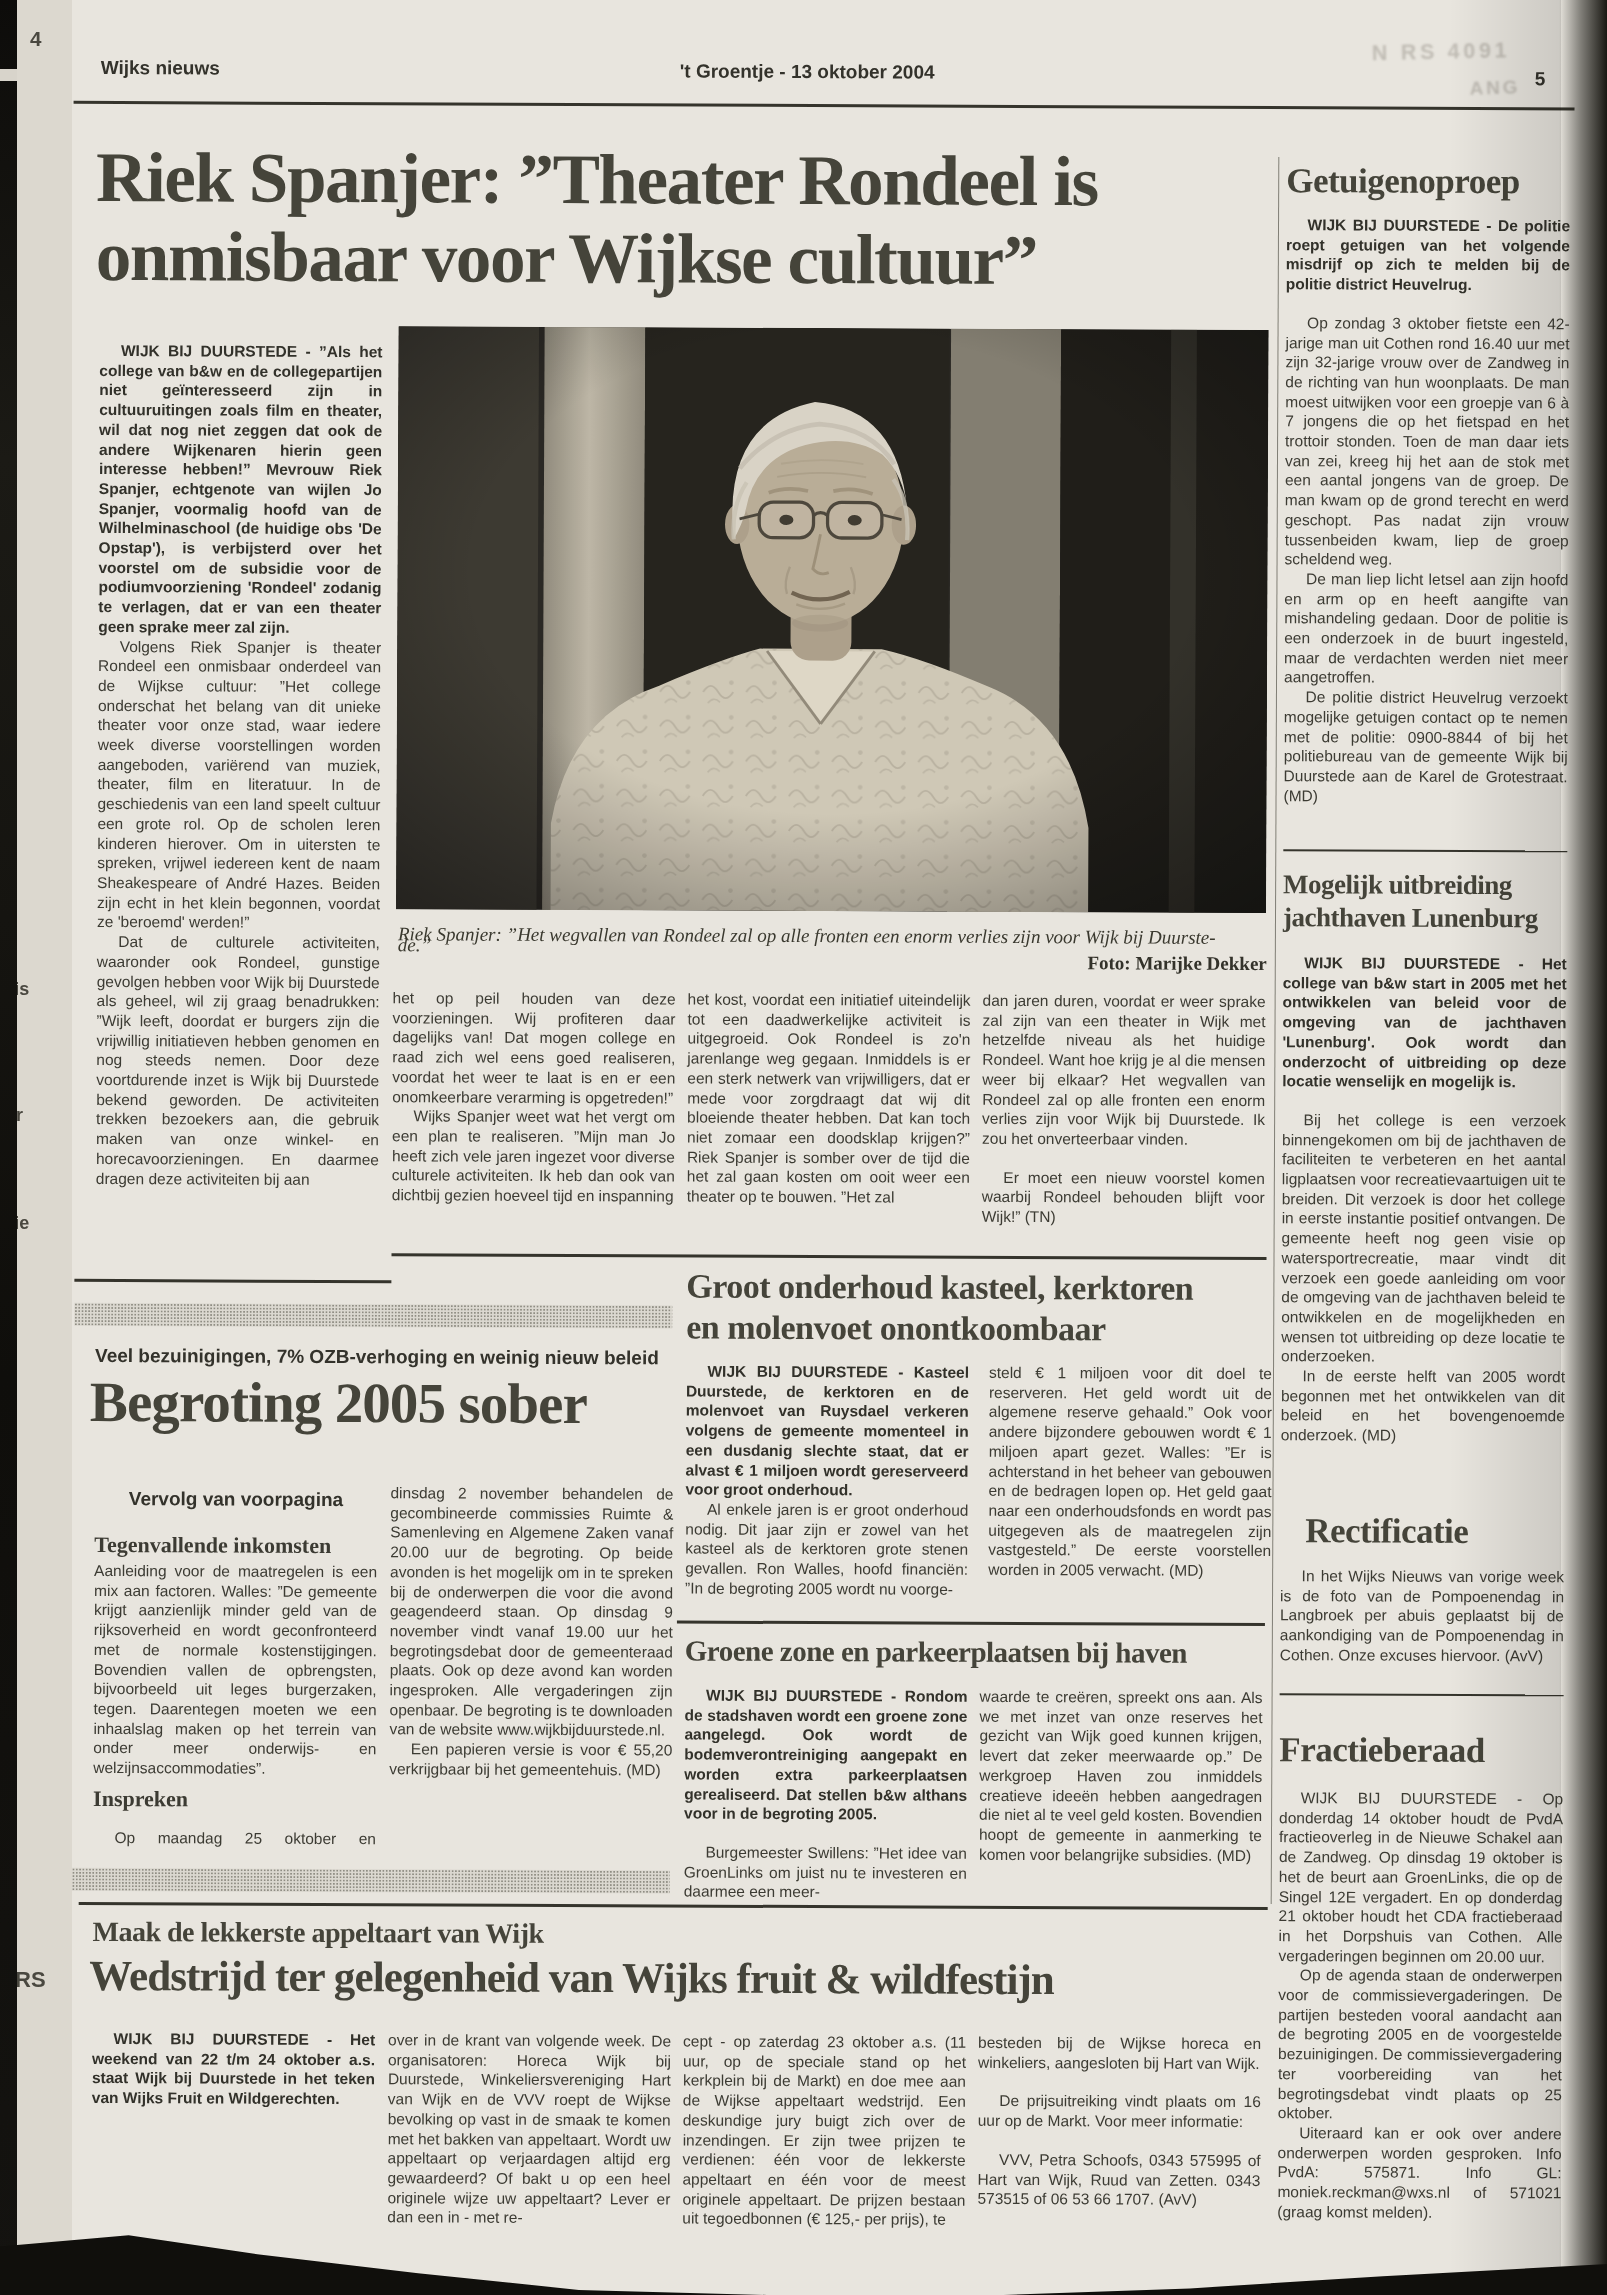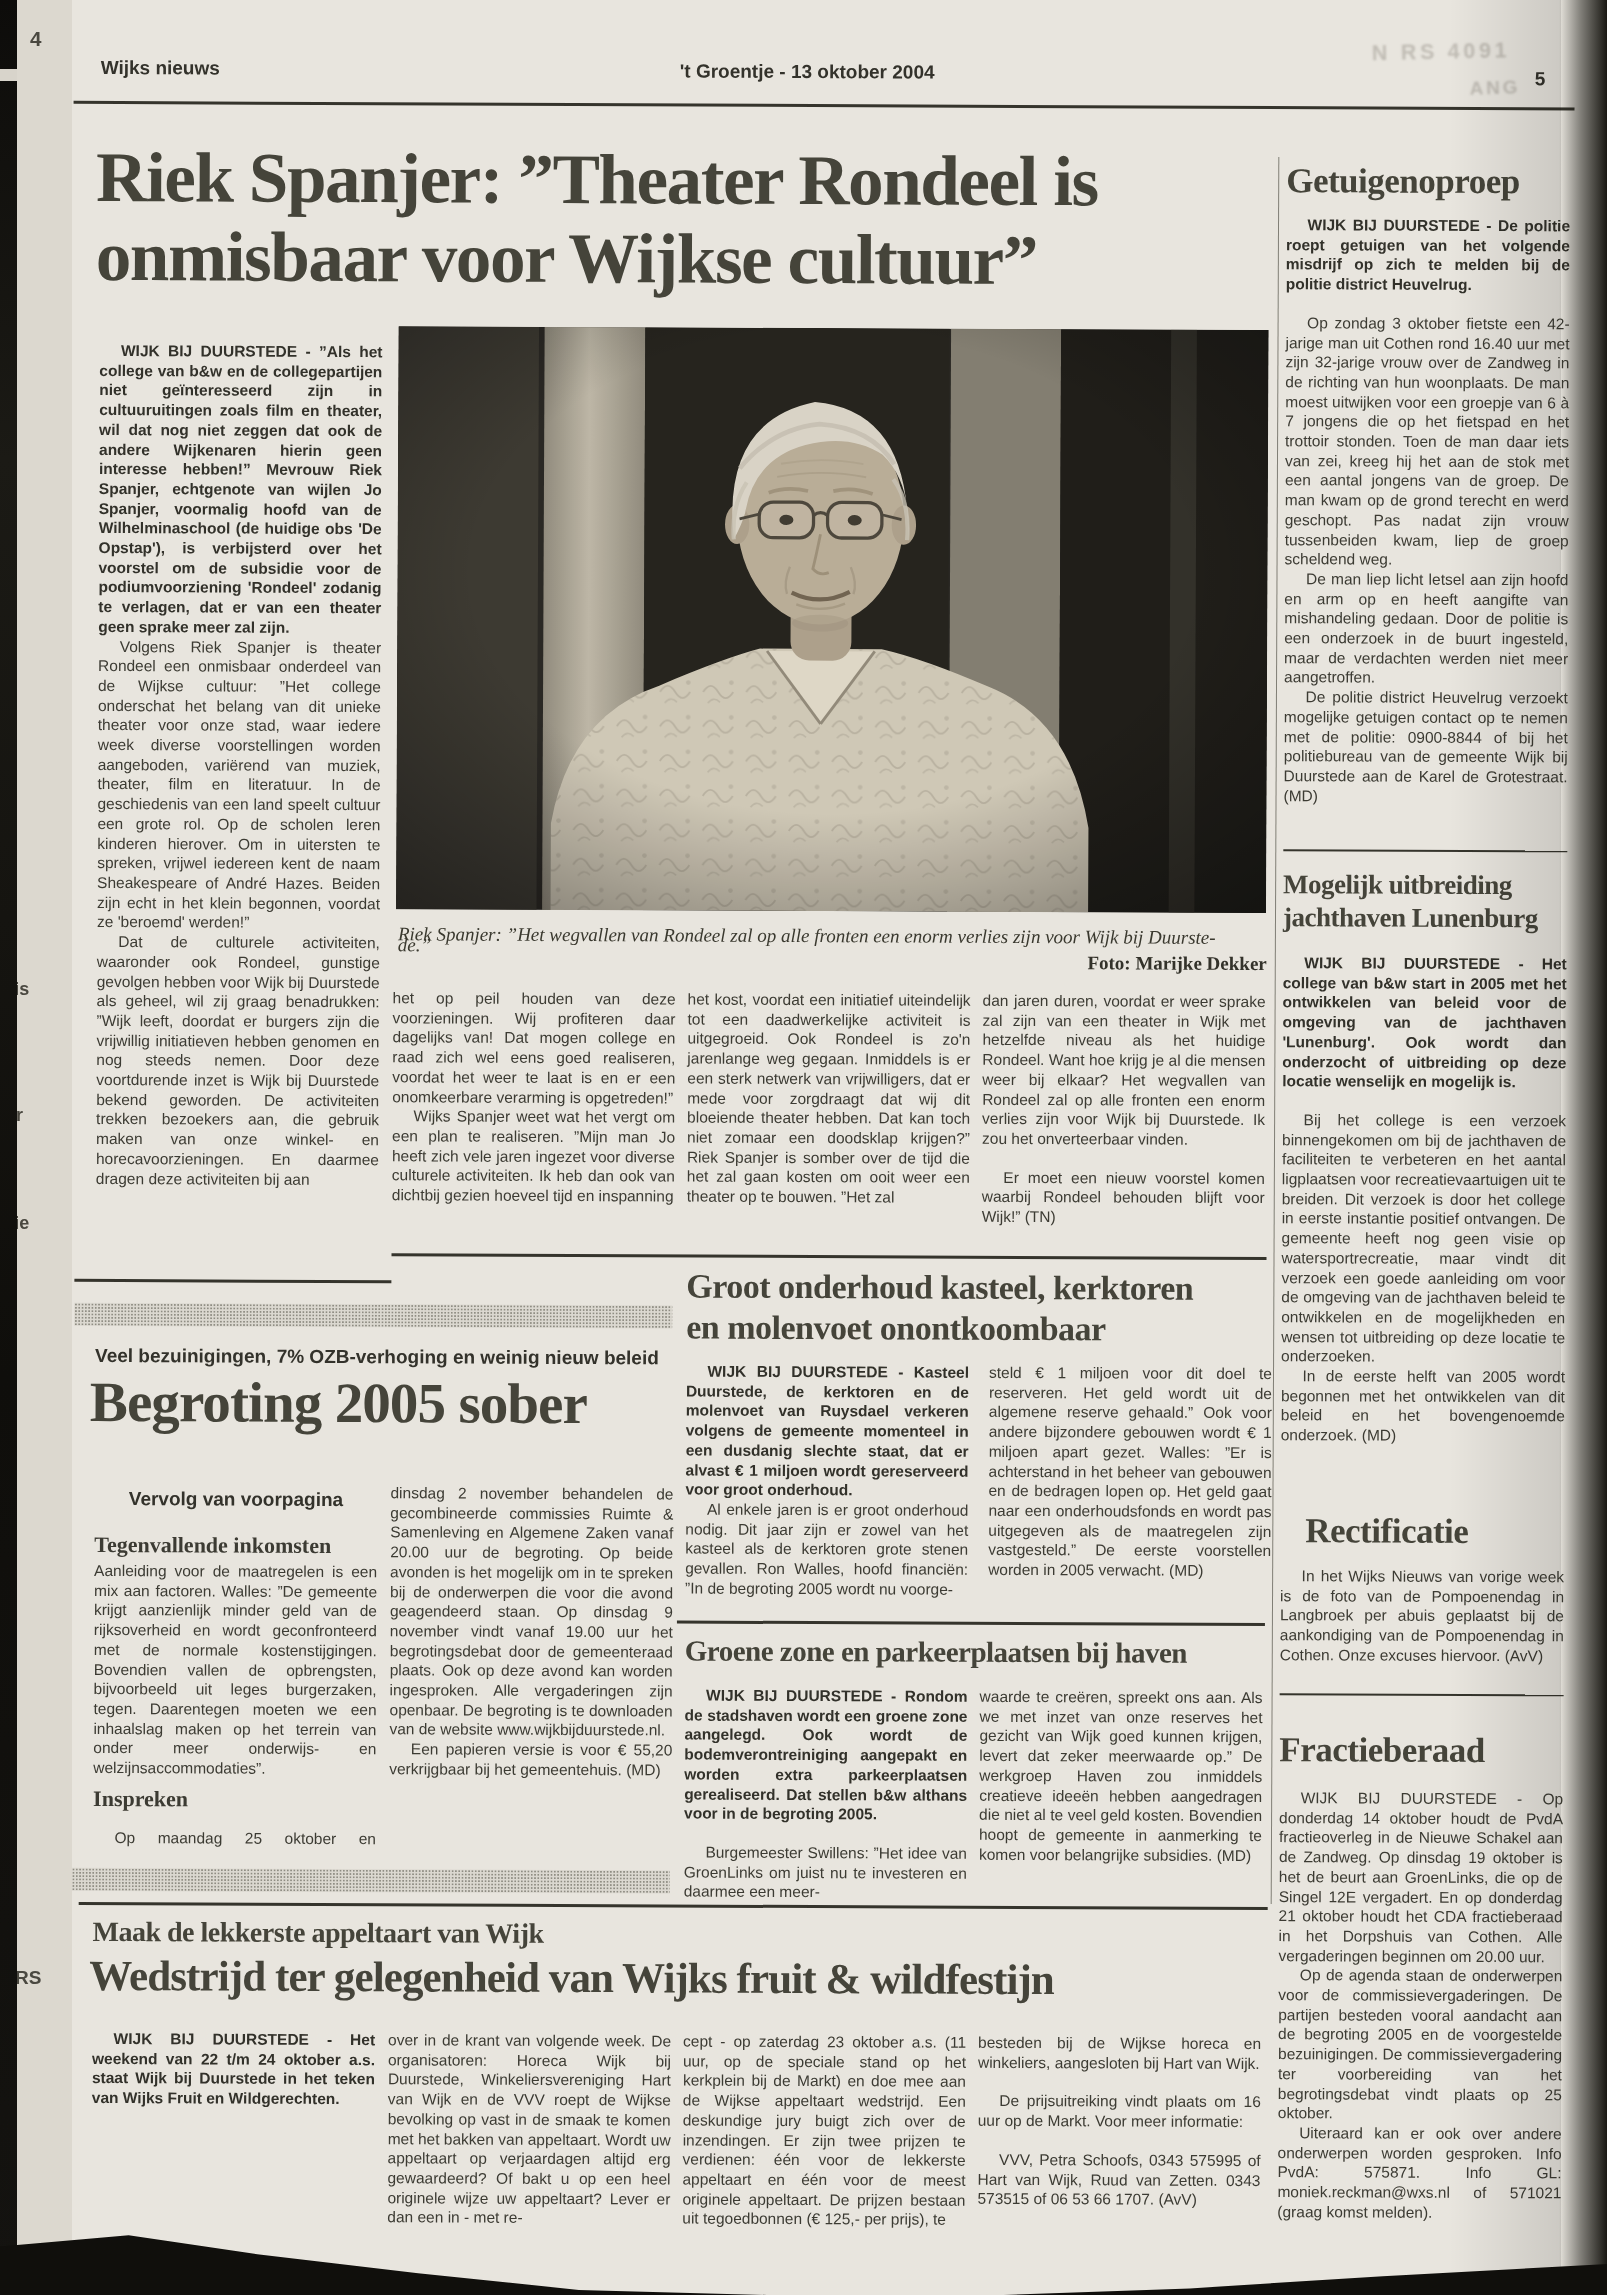--- a/index.html
+++ b/index.html
@@ -255,19 +255,19 @@
 
   </div>
 
   <div class="edge-left-bar"></div>
   <div class="notch" style="left:0;top:69px;width:17px;height:12px;"></div>
   <div class="edge-left-sliver">
     <div class="frag" style="left:13px;top:27px;font-size:20.6px;">4</div>
     <div class="frag" style="left:-2.8px;top:979px;font-size:18px;">is</div>
     <div class="frag" style="left:-0.9px;top:1105px;font-size:18px;">r</div>
     <div class="frag" style="left:-2.8px;top:1213px;font-size:18px;">ie</div>
-    <div class="frag" style="left:-1.9px;top:1967px;font-size:19px;">RS</div>
+    <div class="frag" style="left:-1.9px;top:1967px;font-size:22px;">RS</div>
   </div>
   <div class="edge-right-soft"></div>
   <div class="edge-right"></div>
   <div class="edge-bottom"></div>
 </div>
 
 
 </body></html>

